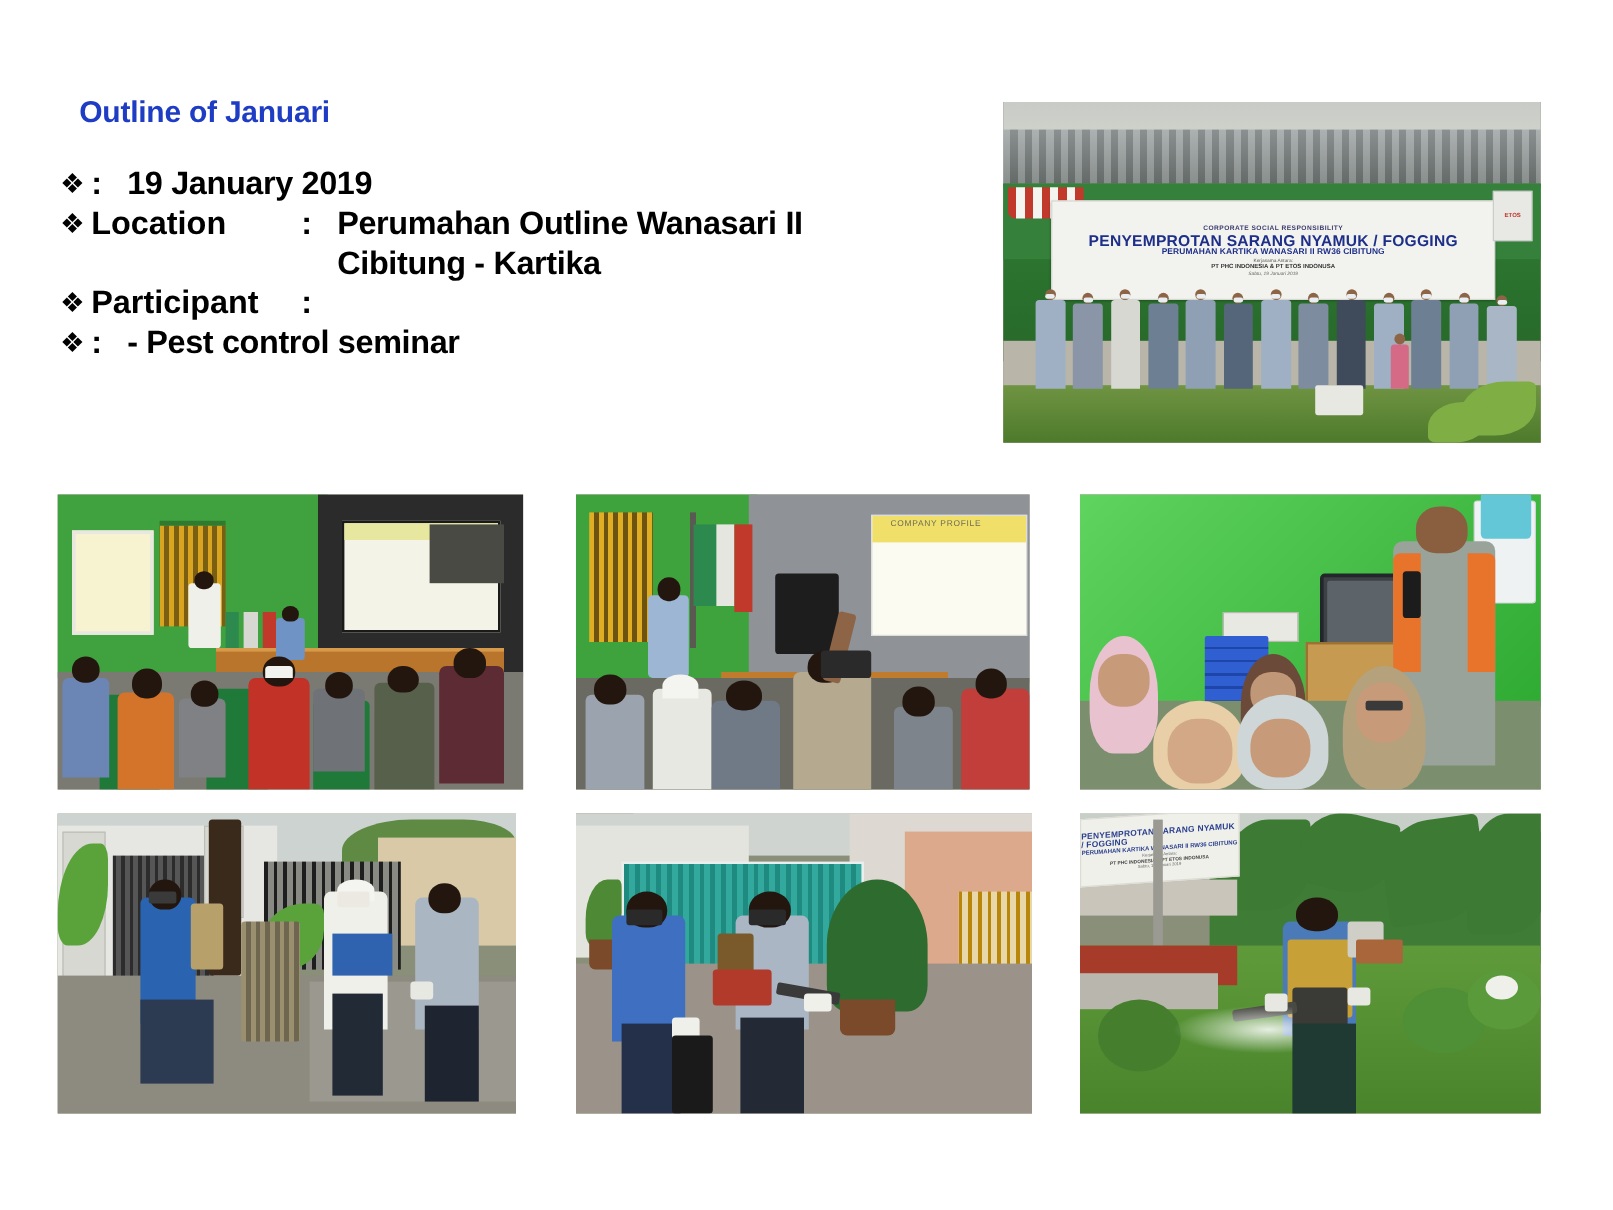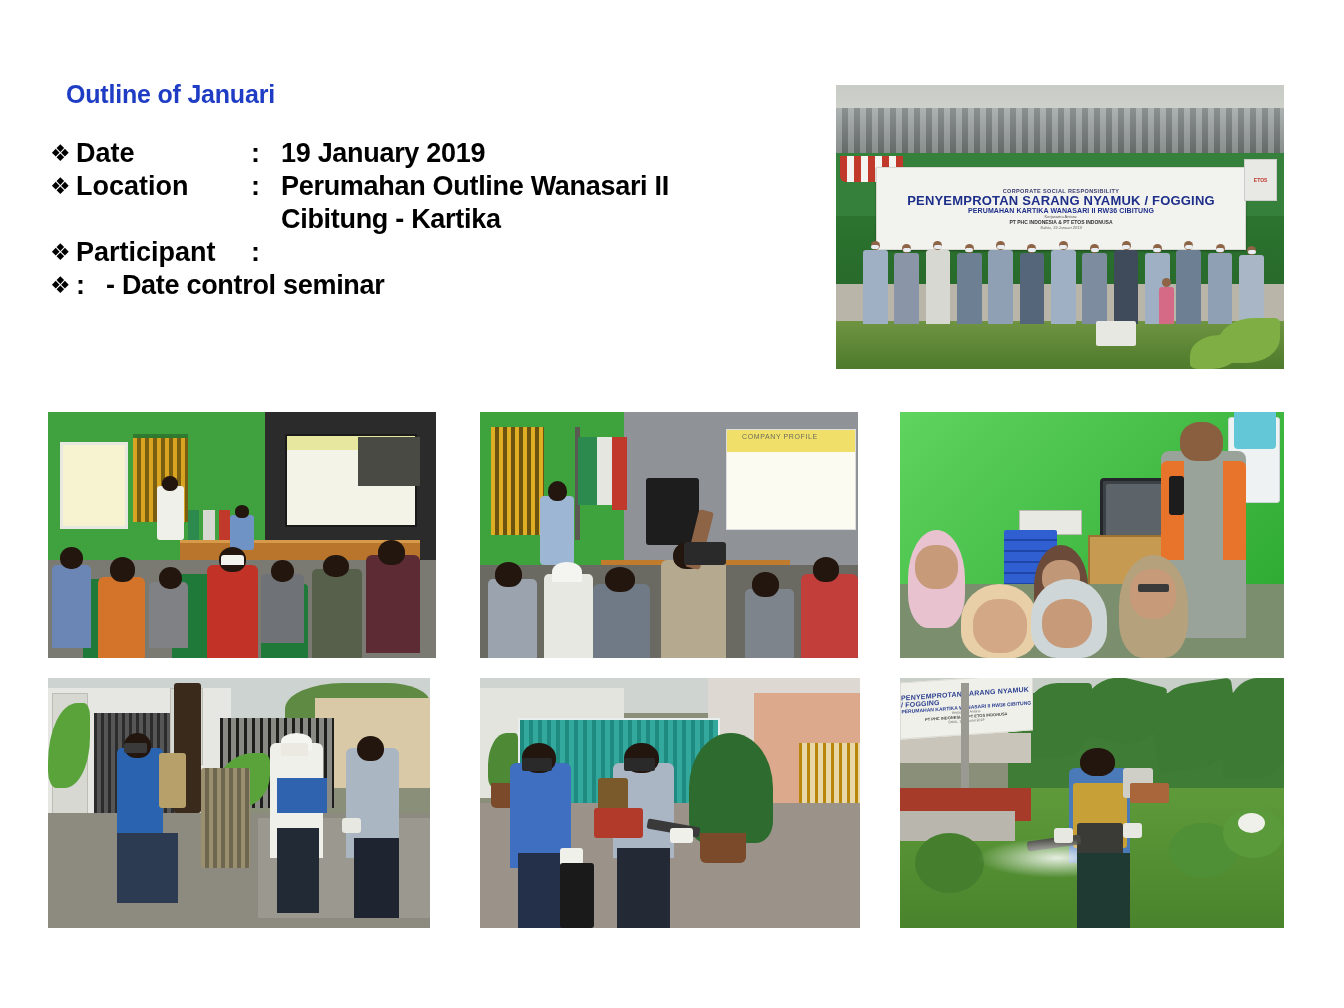--- a/index.html
+++ b/index.html
@@ -201,21 +201,20 @@
 <body>
 
 <div class="slide">
 
   <div class="title">Outline of Januari</div>
 
   <div class="outline">
 
     <div class="row">
       <span class="bullet">❖</span>
-      <span class="label">Date</span>
       <span class="colon">:</span>
       <span class="value">19 January 2019</span>
     </div>
 
     <div class="row">
       <span class="bullet">❖</span>
       <span class="label">Location</span>
       <span class="colon">:</span>
       <span class="value">Perumahan Outline Wanasari II</span>
     </div>
@@ -226,21 +225,21 @@
 
     <div class="row">
       <span class="bullet">❖</span>
       <span class="label">Participant</span>
       <span class="colon">:</span>
     </div>
 
     <div class="row">
       <span class="bullet">❖</span>
       <span class="colon">:</span>
-      <span class="value">- Date control seminar</span>
+      <span class="value">- Pest control seminar</span>
     </div>
   </div>
 
   <div class="photo" id="photo-top-right">
     <div class="ph-inner">
       <div class="lay tr-sky"></div>
       <div class="lay tr-roof"></div>
       <div class="lay tr-roofribs"></div>
       <div class="lay tr-wallgreen"></div>
       <div class="lay tr-wall2"></div>

